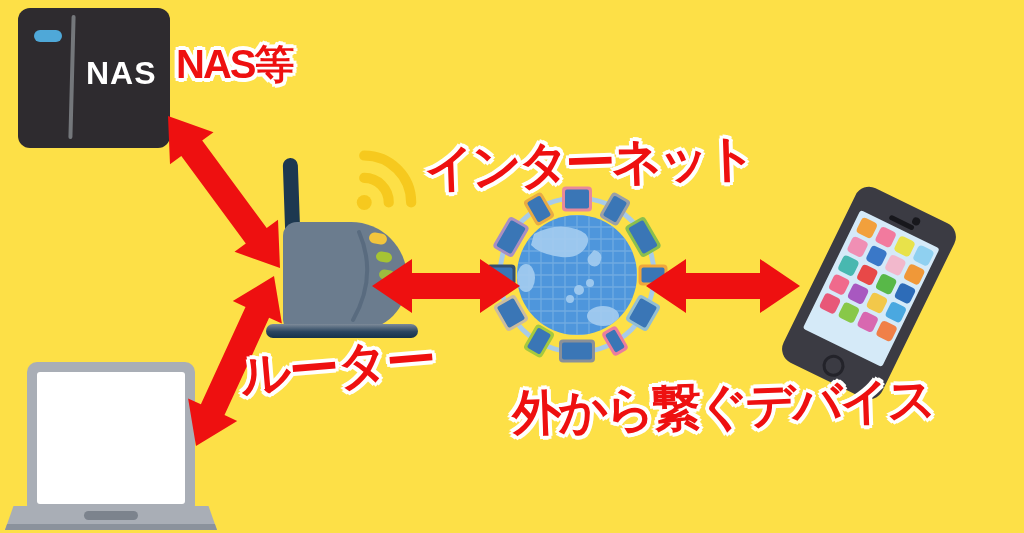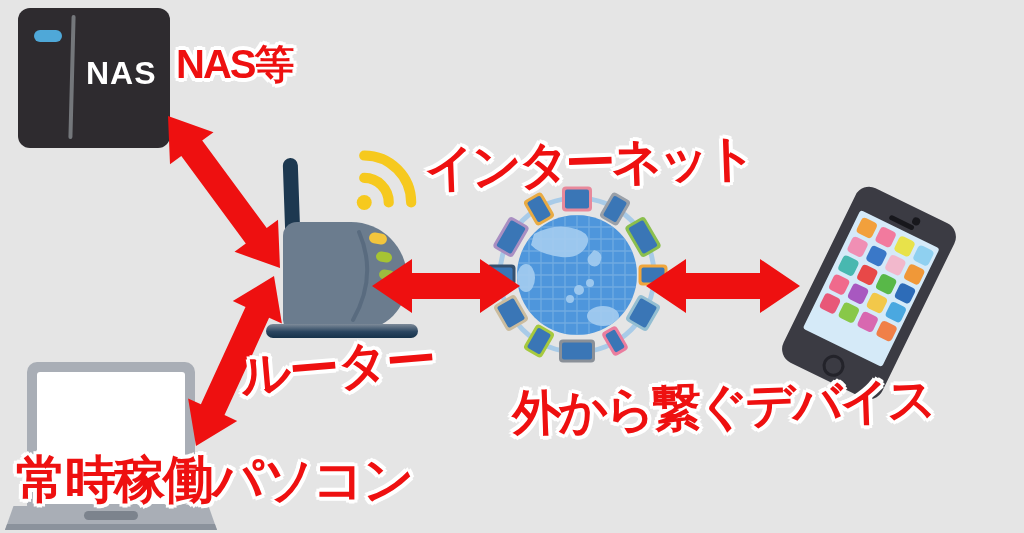--- a/index.html
+++ b/index.html
@@ -54,21 +54,21 @@
   .phone-speaker{position:absolute;left:40px;top:17px;width:27px;height:5px;border-radius:3px;}
   .phone-home{position:absolute;left:50%;bottom:5px;transform:translateX(-50%);width:22px;height:22px;border-radius:50%;border:3px solid #23232a;box-sizing:border-box;}
   .apps{position:absolute;left:5px;top:5px;display:grid;grid-template-columns:repeat(4,17px);gap:4px;}
   .app{width:17px;height:17px;border-radius:4px;}
   
   .arrows{position:absolute;left:0;top:0;z-index:4;}
 </style>
 </head>
 <body>
 
-<div class="stage" style="background: #e5e5e5; --label-red: #ee1010; --label-outline: #ffffff;">
+<div class="stage" style="background: #fde047; --label-red: #ee1010; --label-outline: #ffffff;">
 
   <div class="nas" style="background: rgb(46, 43, 47);">
     <div class="nas-led" style="background: rgb(79, 168, 216);"></div>
     <div class="nas-divider" style="background: rgb(154, 160, 164);"></div>
     <div class="nas-text" style="color: rgb(255, 255, 255);">NAS</div>
   </div>
   <div class="label label-nas">NAS等</div>
 
   <div class="router-antenna" style="background: rgb(29, 56, 80);"></div>
   <div class="router-body" style="background: rgb(107, 124, 142);">
@@ -91,21 +91,20 @@
   <div class="label label-internet">インターネット</div>
   <div class="label label-router">ルーター</div>
 
   <div class="laptop-screen" style="background: rgb(169, 174, 182);">
     <div class="laptop-panel" style="background: rgb(255, 255, 255);"></div>
   </div>
   <div class="laptop-base" style="background: rgb(169, 174, 182);">
     <div class="laptop-touchpad" style="background: rgb(124, 131, 141);"></div>
     <div class="laptop-edge" style="background: rgb(139, 146, 156);"></div>
   </div>
-  <div class="label label-pc">常時稼働パソコン</div>
 
   <svg class="globe-svg" width="190" height="190" viewBox="0 0 190 190">
     <defs>
         <clipPath id="gclip">
           <circle cx="95" cy="95" r="60"></circle>
         </clipPath>
       </defs>
     <circle cx="95" cy="95" r="77" fill="none" stroke-width="5" stroke="#a8cbe8"></circle>
     <circle cx="95" cy="95" r="60" fill="#4e96dc"></circle>
     <g id="globe-grid" clip-path="url(#gclip)" stroke-width="1.3" opacity="0.7" stroke="#7fb4e4">

